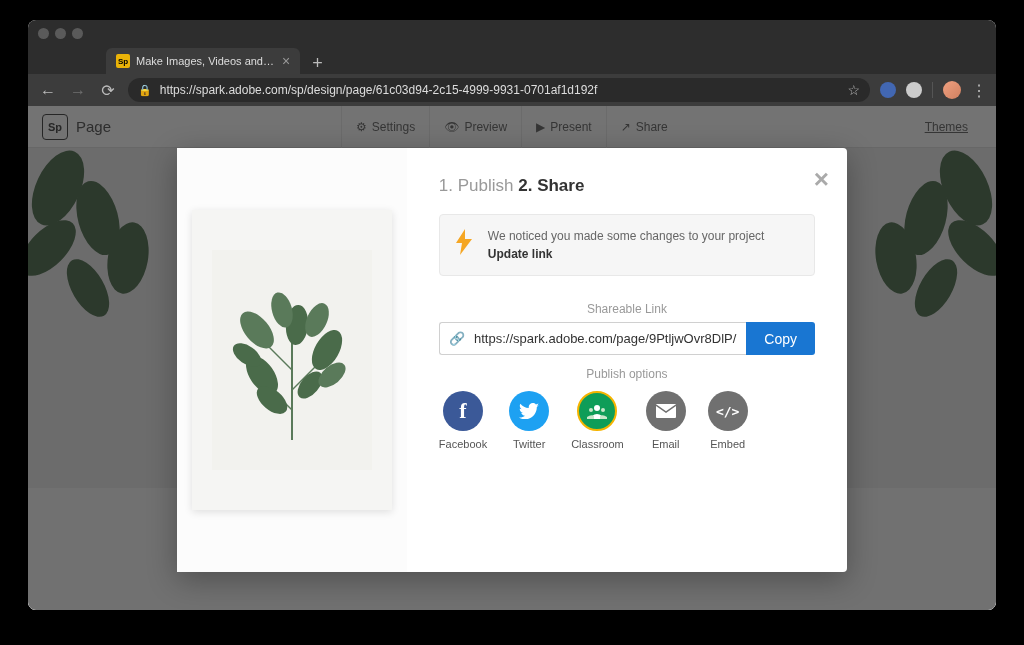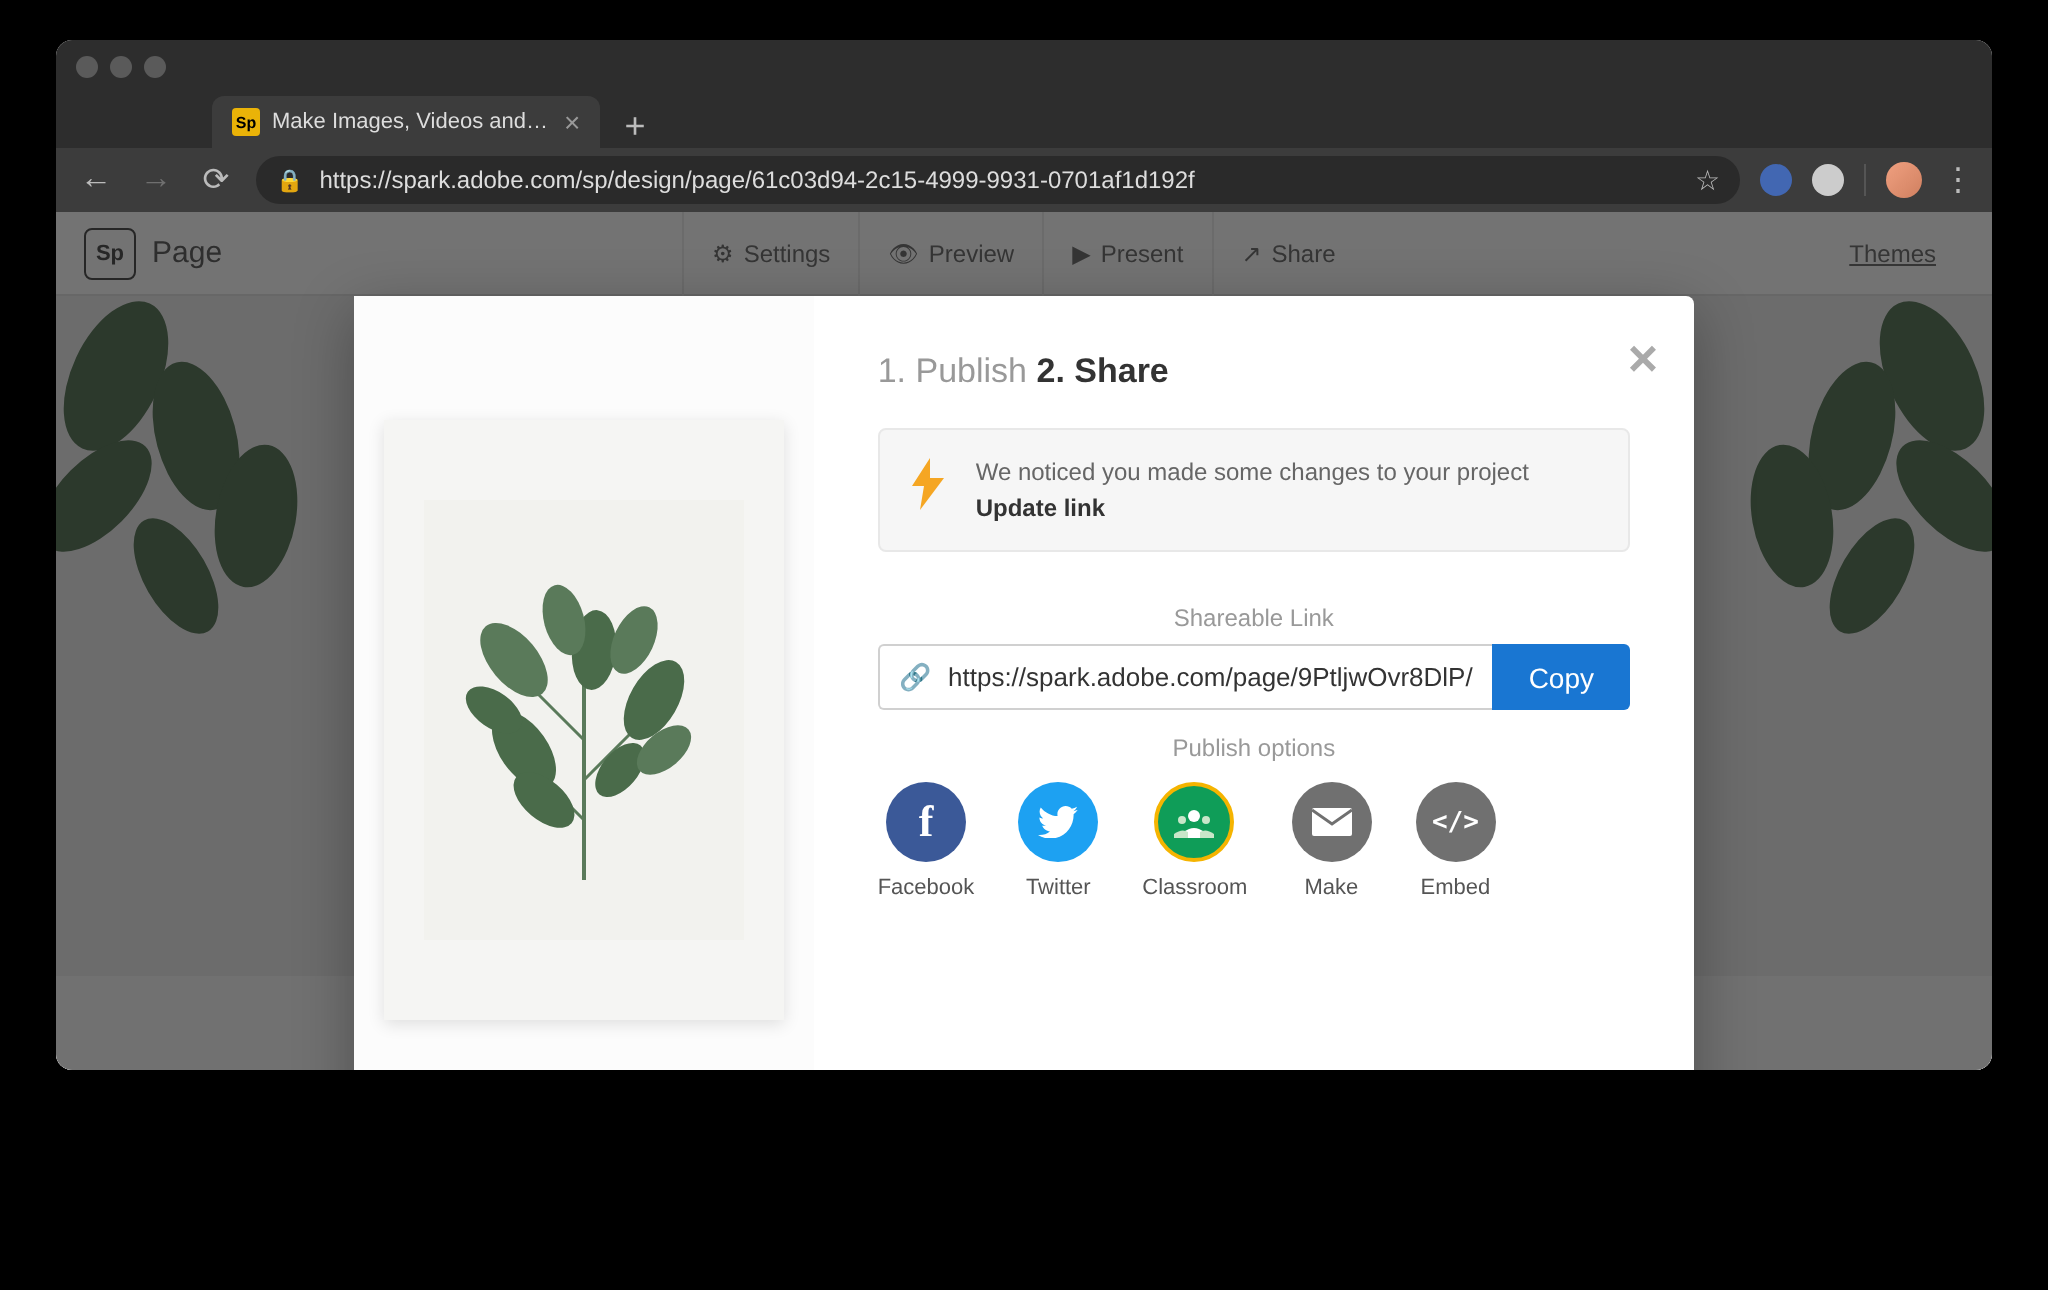--- a/index.html
+++ b/index.html
@@ -1,18 +1,18 @@
 <!DOCTYPE html>
 <html><head>
   <meta charset="utf-8">
   <style>
     * { margin: 0; padding: 0; box-sizing: border-box; font-family: -apple-system, BlinkMacSystemFont, 'Segoe UI', Helvetica, Arial, sans-serif; }
     body { background: #000; width: 1024px; height: 645px; overflow: hidden; position: relative; }
     
-    .browser-window { position: absolute; top: 20px; left: 28px; width: 968px; height: 515px; background: #fff; border-radius: 8px; overflow: hidden; box-shadow: 0 10px 40px rgba(0,0,0,0.5); }
+    .browser-window { position: absolute; top: 20px; left: 28px; width: 968px; height: 590px; background: #fff; border-radius: 8px; overflow: hidden; box-shadow: 0 10px 40px rgba(0,0,0,0.5); }
     
     .titlebar { height: 26px; background: #2d2d2d; display: flex; align-items: center; padding: 0 10px; gap: 6px; }
     .traffic-light { width: 11px; height: 11px; border-radius: 50%; background: #5a5a5a; }
     
     .tabbar { height: 28px; background: #2d2d2d; display: flex; align-items: flex-end; padding-left: 80px; }
     .tab { background: #3c3c3c; height: 26px; display: flex; align-items: center; padding: 0 10px; border-radius: 6px 6px 0 0; gap: 6px; min-width: 180px; }
     .tab-favicon { width: 14px; height: 14px; background: #eab308; border-radius: 2px; display: flex; align-items: center; justify-content: center; font-size: 8px; font-weight: bold; color: #000; }
     .tab-title { color: #ddd; font-size: 11px; white-space: nowrap; overflow: hidden; text-overflow: ellipsis; max-width: 140px; }
     .tab-close { color: #999; font-size: 14px; margin-left: auto; }
     .newtab { color: #bbb; font-size: 18px; padding: 0 12px; line-height: 22px; }
@@ -252,21 +252,21 @@
             </div>
             <div class="opt-label">Classroom</div>
           </div>
           <div class="opt">
             <div class="opt-circle opt-em">
               <svg width="20" height="14" viewBox="0 0 20 14">
                   <rect width="20" height="14" rx="1" fill="#fff"></rect>
                   <path d="M0 1 L10 8 L20 1" stroke="#707070" stroke-width="1.5" fill="none"></path>
                 </svg>
             </div>
-            <div class="opt-label">Make</div>
+            <div class="opt-label">Email</div>
           </div>
           <div class="opt">
             <div class="opt-circle opt-eb">&lt;/&gt;</div>
             <div class="opt-label">Embed</div>
           </div>
         </div>
       </div>
     </div>
 
   </div>

